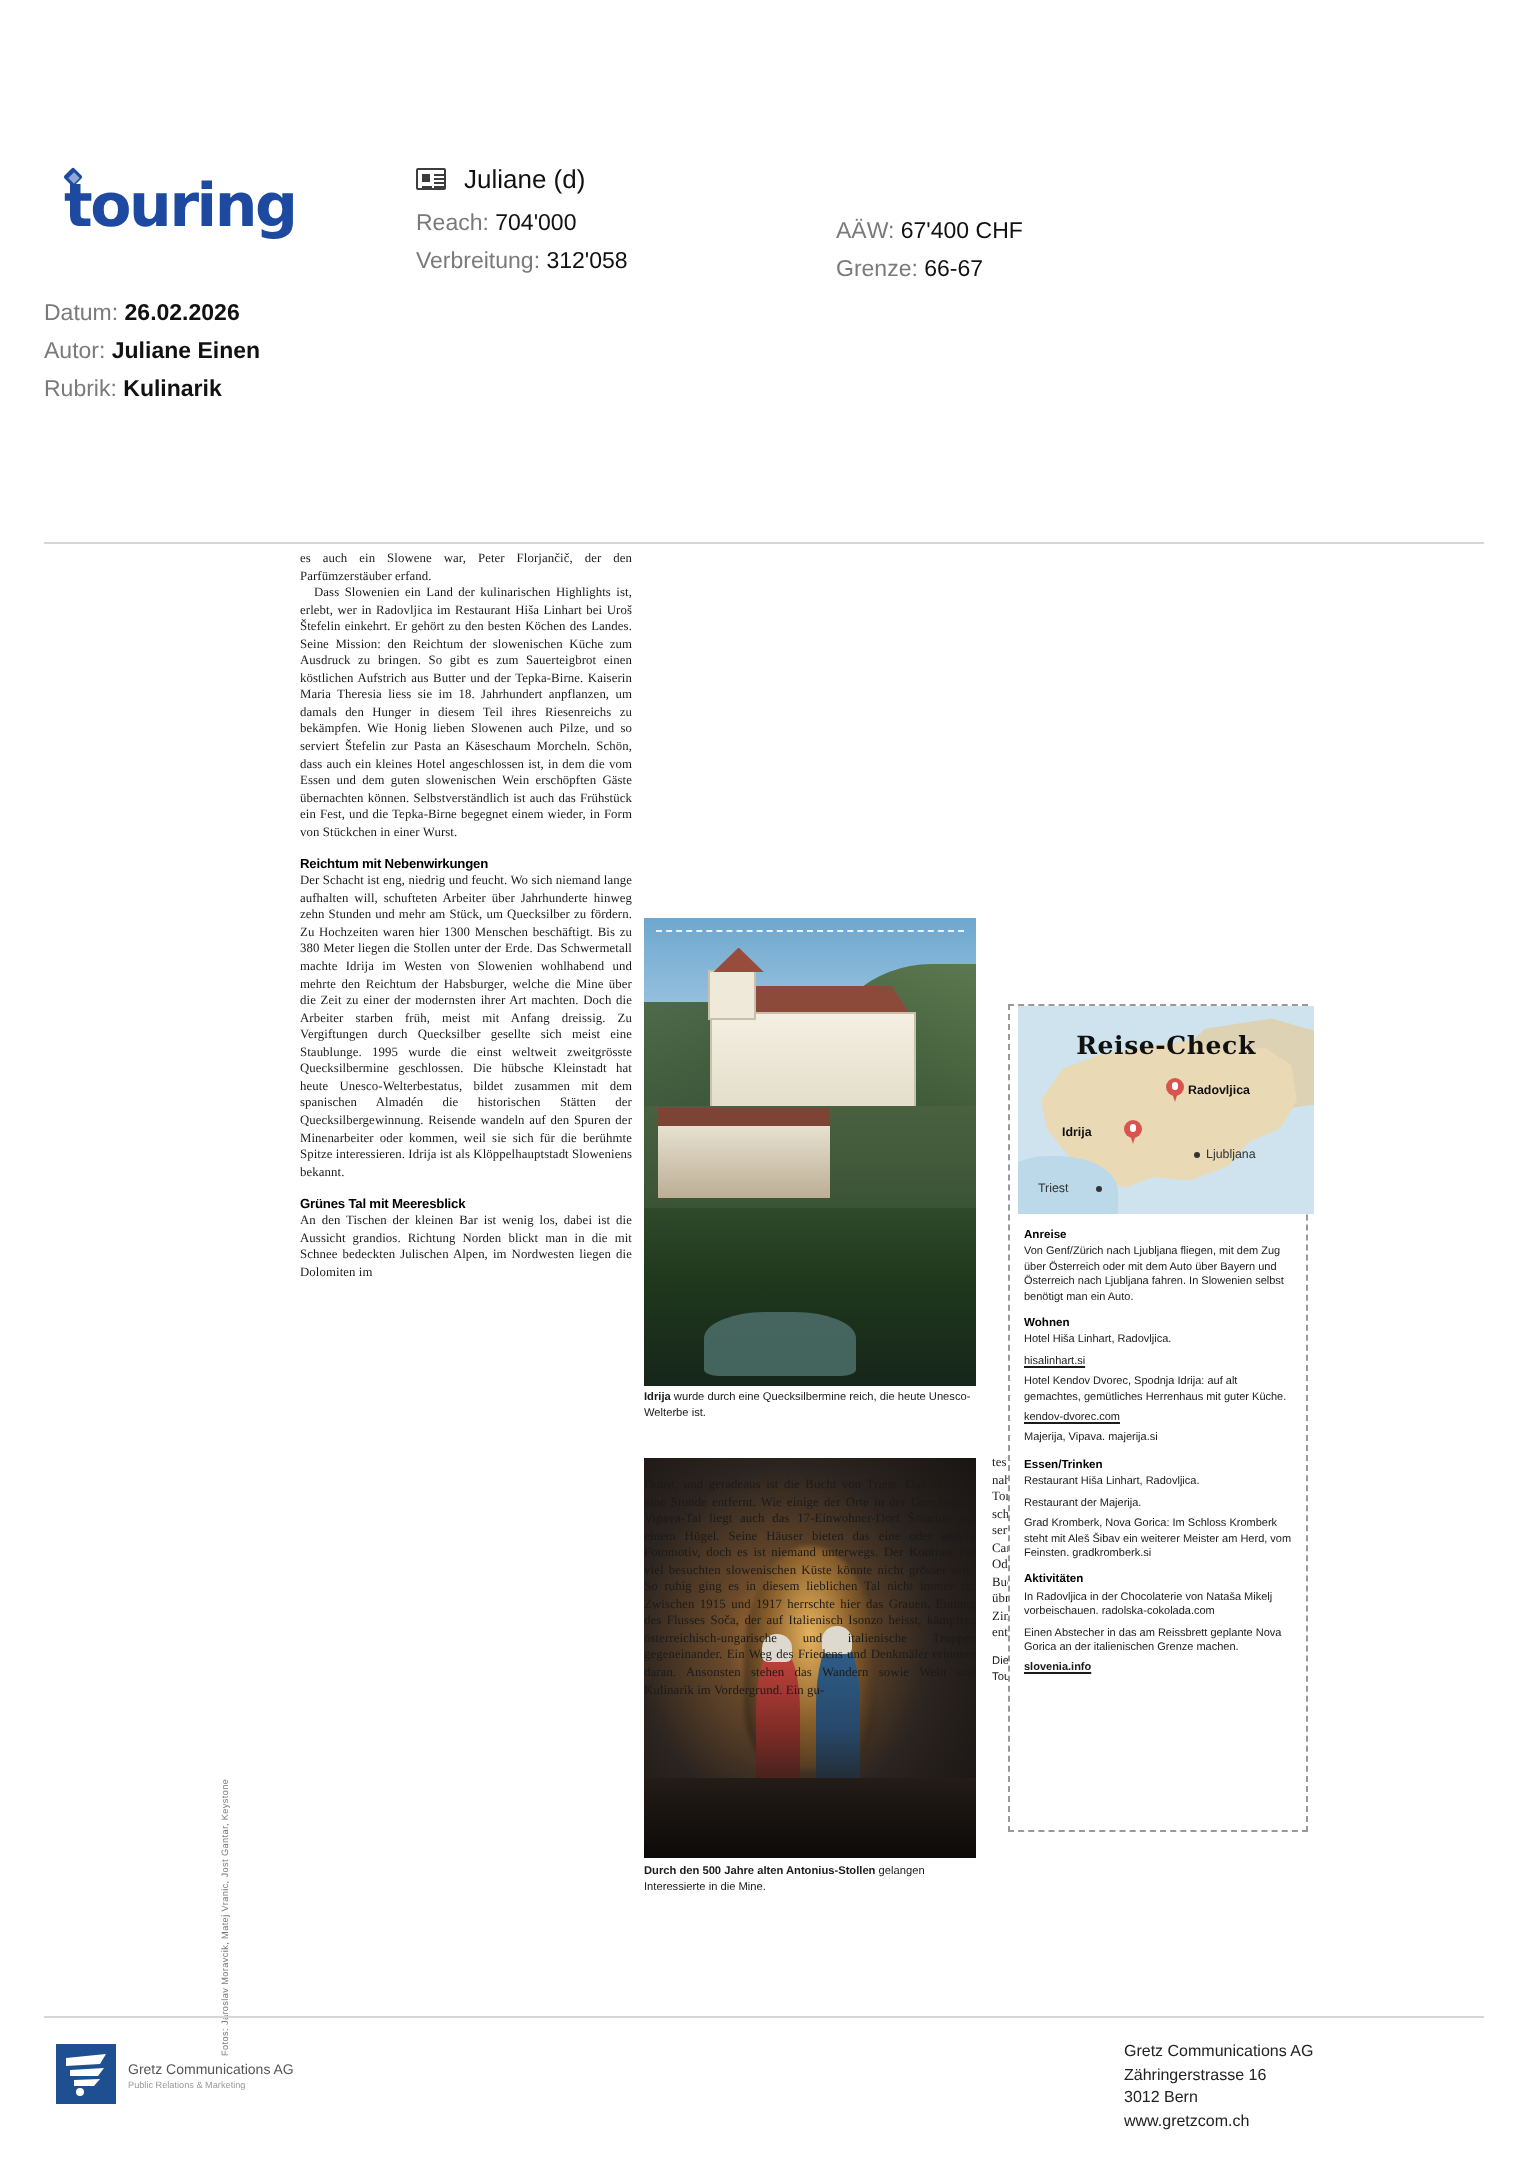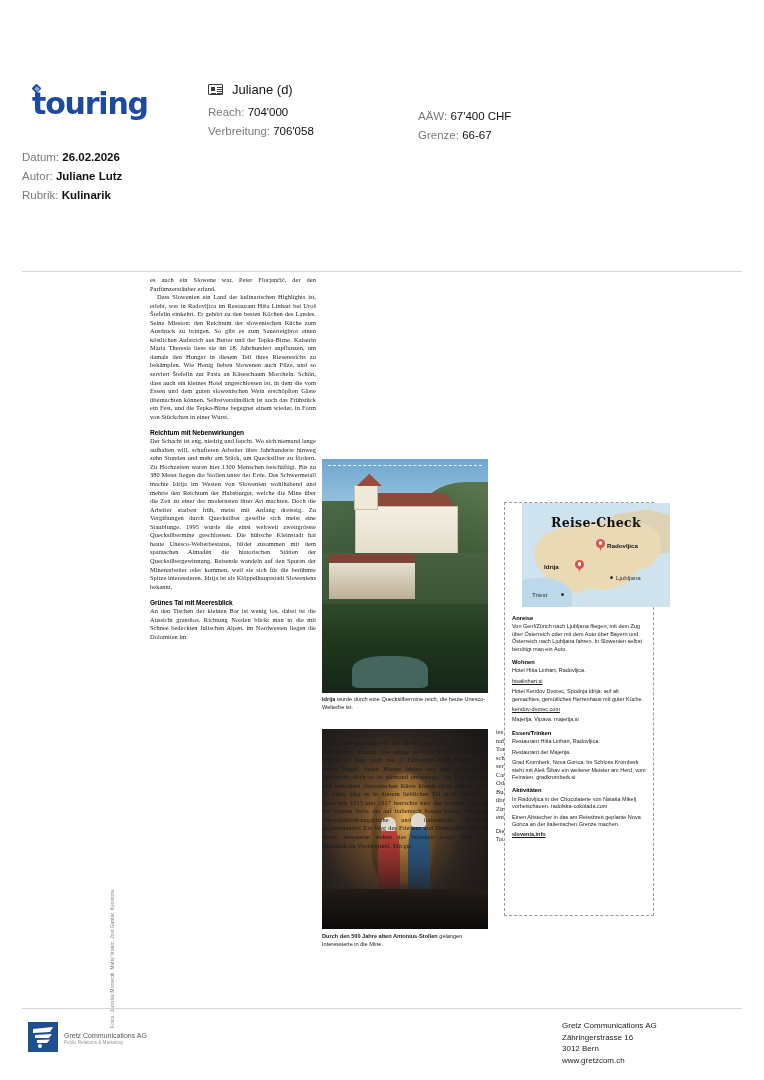--- a/index.html
+++ b/index.html
@@ -141,21 +141,21 @@
   }
   .caption b { font-weight:700; }
   #cap1 { left:322px; top:468px; }
   #cap2 { left:322px; top:705px; }
 
   
   #reisecheck {
     position:absolute; left:504px; top:274px; width:150px; height:414px;
     border:1px dashed #999; background:#fff;
   }
-  .rc-map { position:absolute; left:17px; top:0; width:148px; height:104px; overflow:hidden;
+  .rc-map { position:absolute; left:4px; top:0; width:148px; height:104px; overflow:hidden;
     background:#cfe3ef; }
   .rc-map-land {
     position:absolute; left:6%; top:10%; width:90%; height:84%;
     background:#e9d9b5;
     clip-path: polygon(2% 42%, 10% 24%, 24% 16%, 40% 12%, 56% 8%, 72% 14%, 86% 12%, 96% 22%,
                        98% 42%, 92% 58%, 80% 66%, 72% 80%, 58% 88%, 44% 86%, 34% 92%,
                        20% 86%, 10% 70%, 4% 58%);
   }
   .rc-map-land2 {
     position:absolute; left:52%; top:6%; width:56%; height:50%;
@@ -221,40 +221,40 @@
     <span class="logo-text">touring</span>
   </div>
 
   <div class="meta-left">
     <div>
       <span class="lbl">Datum:</span>
       <span class="val">26.02.2026</span>
     </div>
     <div>
       <span class="lbl">Autor:</span>
-      <span class="val">Juliane Lutz</span>
+      <span class="val">Juliane Einen</span>
     </div>
     <div>
       <span class="lbl">Rubrik:</span>
       <span class="val">Kulinarik</span>
     </div>
   </div>
 
   <div class="pub-block">
     <div class="pub-title-row">
       <span class="news-icon"></span>
       <span class="pub-title">Juliane (d)</span>
     </div>
     <div class="pub-line">
       <span class="lbl">Reach:</span>
       <span class="val">704'000</span>
     </div>
     <div class="pub-line">
       <span class="lbl">Verbreitung:</span>
-      <span class="val">706'058</span>
+      <span class="val">312'058</span>
     </div>
   </div>
 
   <div class="pub-block-2">
     <div class="pub-line">
       <span class="lbl">AÄW:</span>
       <span class="val">67'400 CHF</span>
     </div>
     <div class="pub-line">
       <span class="lbl">Grenze:</span>

